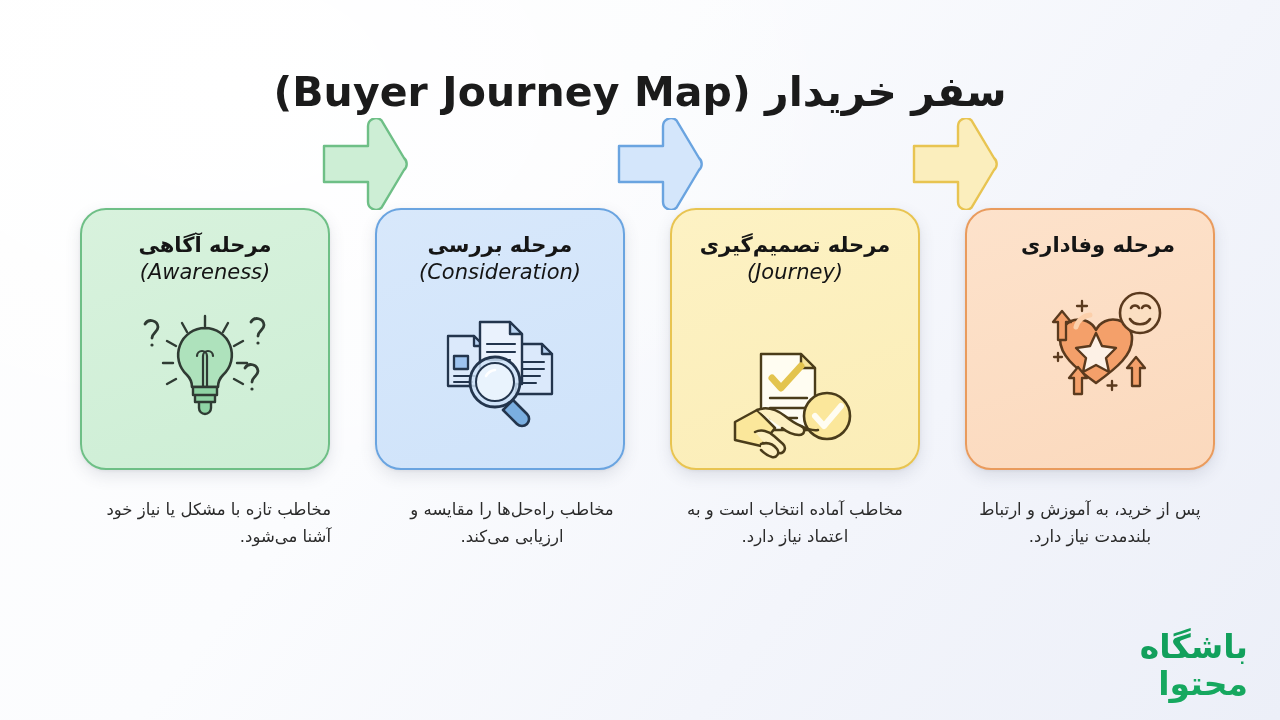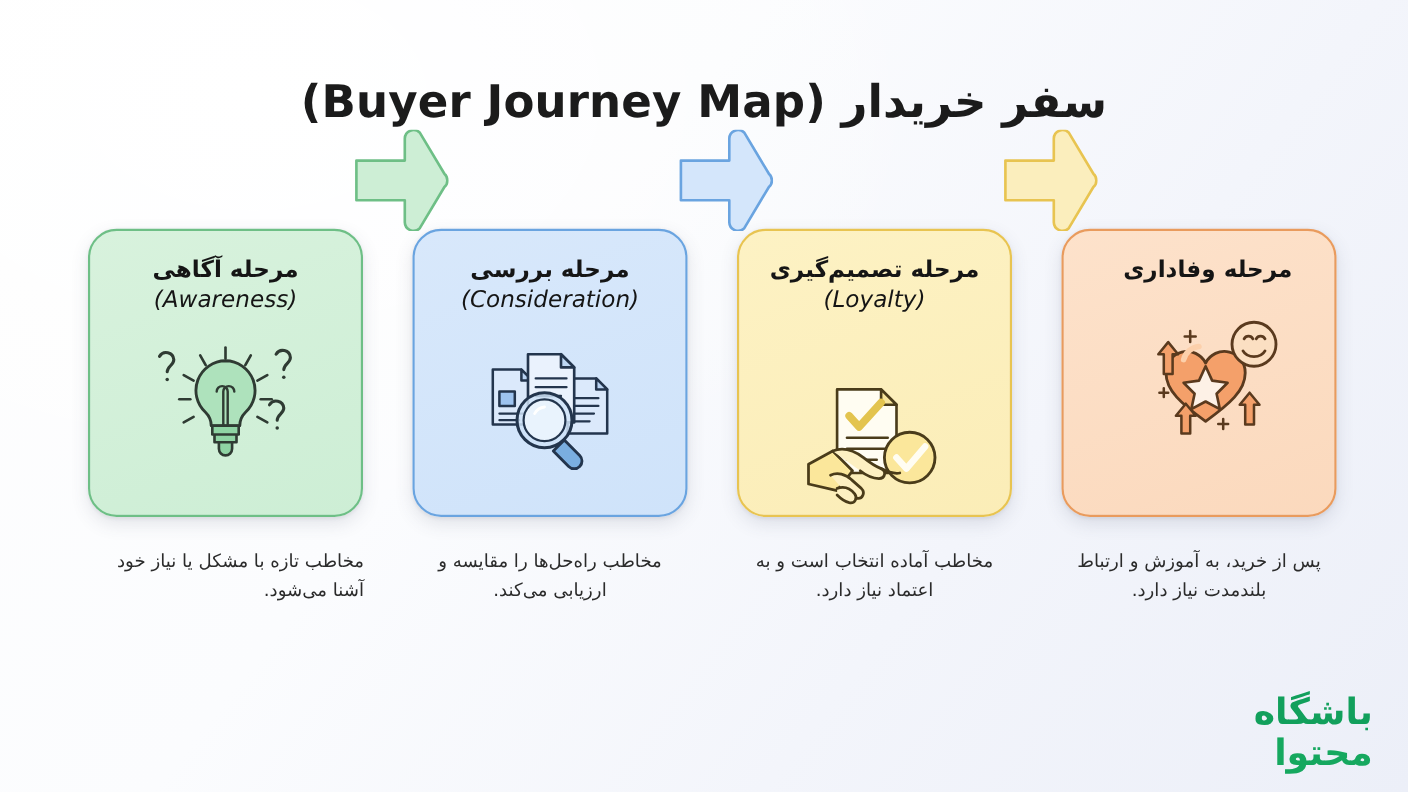--- a/index.html
+++ b/index.html
@@ -126,21 +126,21 @@
     position: absolute;
     top: 0;
     width: 252px;
     text-align: center;
     direction: rtl;
     font-size: 16.5px;
     line-height: 1.62;
     color: #2b2b2b;
   }
   .caption.c1 { left: 79px; text-align: right; }
-  .caption.c2 { left: 374px; }
+  .caption.c2 { left: 386px; }
   .caption.c3 { left: 669px; }
   .caption.c4 { left: 964px; }
 
   
   .brand {
     position: absolute;
     right: 32px;
     bottom: 20px;
     text-align: right;
     direction: rtl;
@@ -258,21 +258,21 @@
             <path d="M66 84 a12 12 0 0 1 9 -6" fill="none" stroke="#ffffff" stroke-width="2.6" stroke-linecap="round"></path>
             <path d="M93 108 l14 14 a7 7 0 0 1 -10 10 l-14 -14 z" fill="#7aaee0" stroke="#23354d" stroke-width="2.6" stroke-linejoin="round"></path>
           </g>
         </svg>
       </div>
     </div>
 
     <div class="stage s3">
       <div class="stage-head">
         <span class="stage-fa">مرحله تصمیم‌گیری</span>
-        <span class="stage-en">(Loyalty)</span>
+        <span class="stage-en">(Journey)</span>
       </div>
       <div class="stage-icon">
         <svg viewBox="0 0 160 140" width="160" height="140" aria-hidden="true">
           <g stroke="#4a3c1a" stroke-width="2.4" stroke-linejoin="round">
             <path d="M46 22 h40 l14 14 v62 h-54 z" fill="#fffdf2"></path>
             <path d="M86 22 v14 h14 z" fill="#f7e49a"></path>
           </g>
           <path d="M57 46 l9 10 l20 -22" fill="none" stroke="#e3c44e" stroke-width="7" stroke-linecap="round" stroke-linejoin="round"></path>
           <g stroke="#4a3c1a" stroke-width="2.4" stroke-linecap="round">
             <line x1="55" y1="66" x2="92" y2="66"></line>

